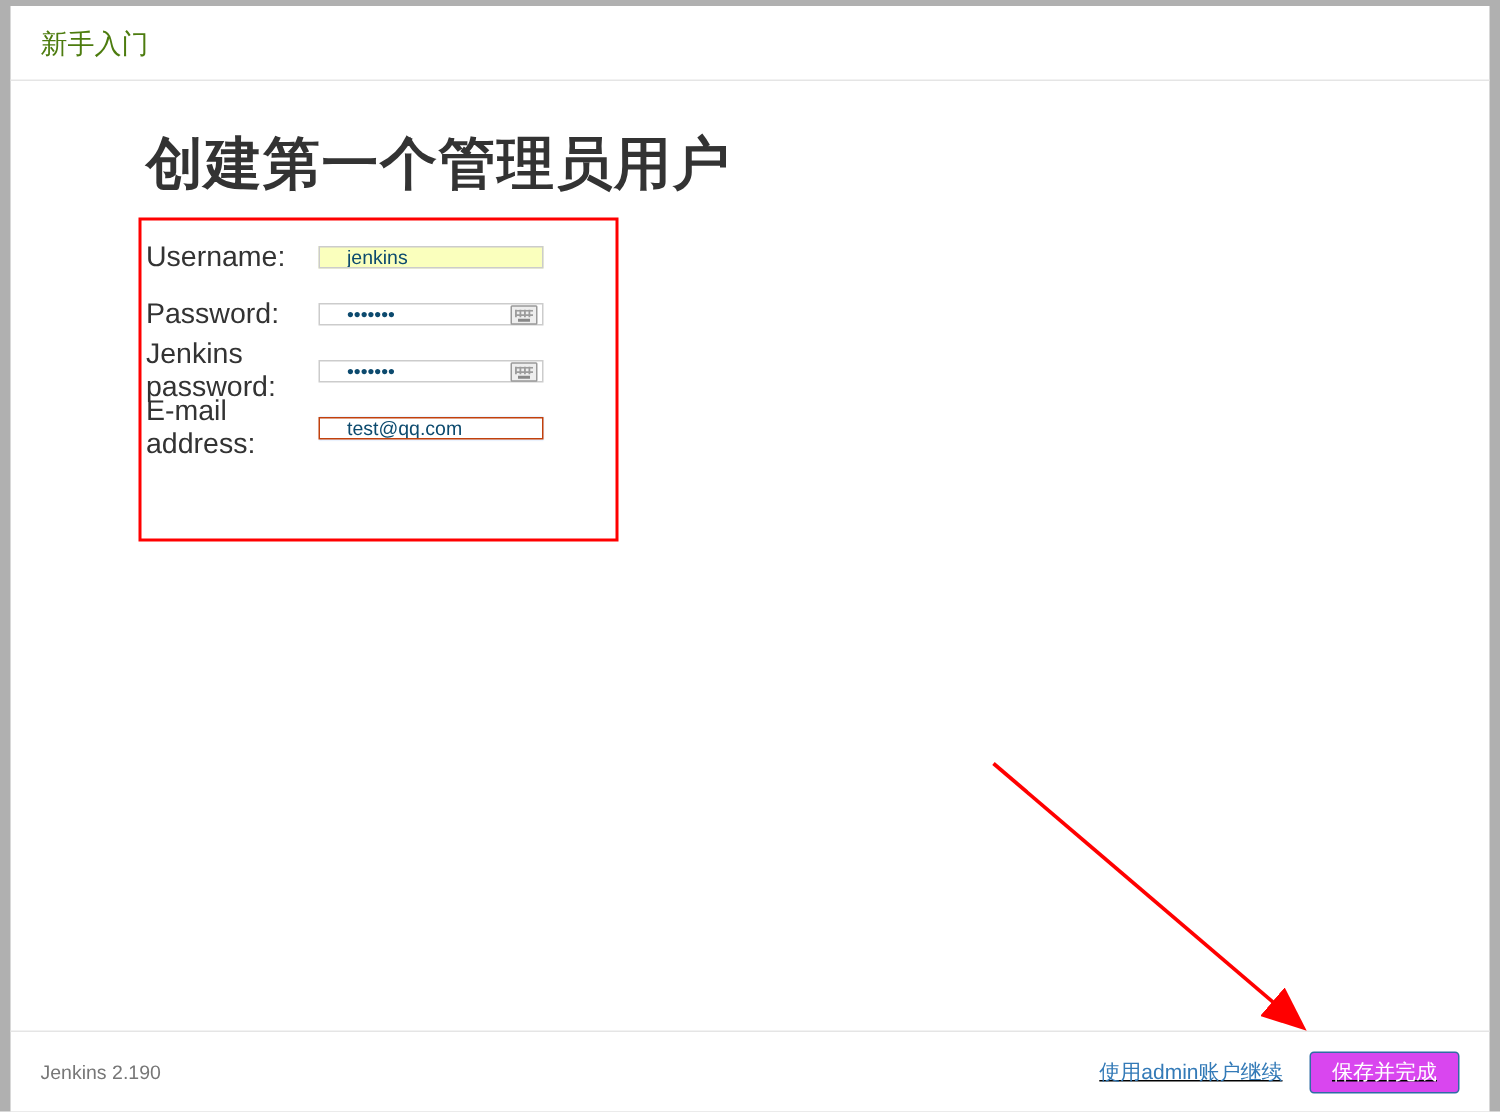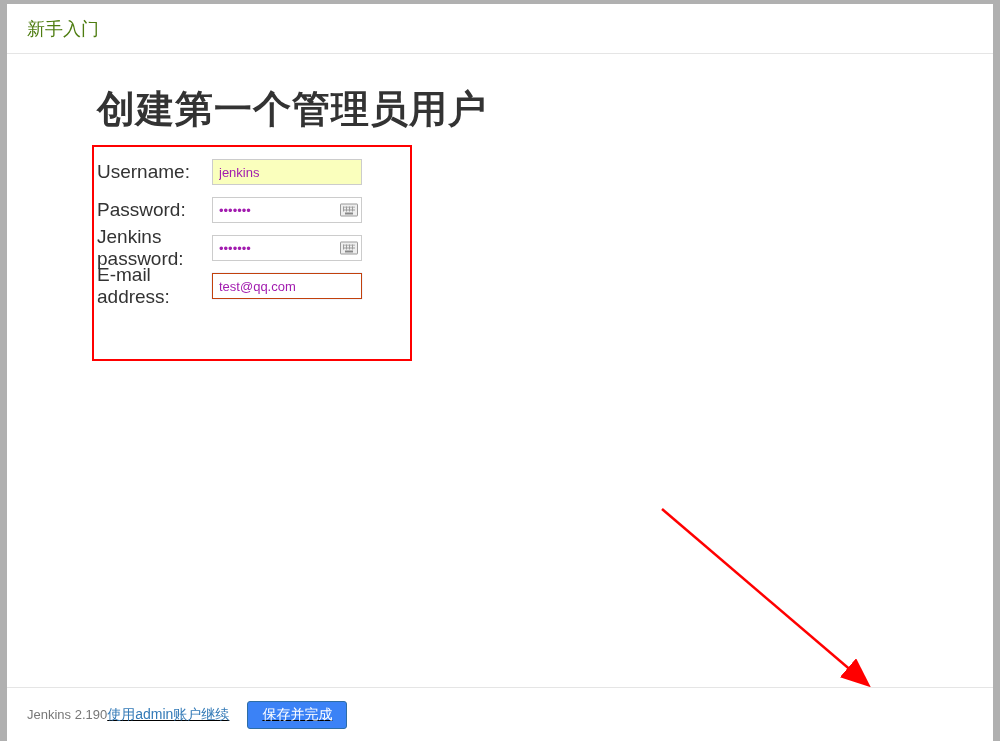--- a/index.html
+++ b/index.html
@@ -72,25 +72,25 @@
       width: 115px;
       font-size: 19px;
       color: #333;
       padding-right: 6px;
     }
     .form-input-wrap {
       position: relative;
     }
     .form-input {
       width: 150px;
-      height: 26px;
+      height: 15px;
       border: 1px solid #ccc;
-      padding: 2px 6px;
+      padding: 2px 18px;
       font-size: 13px;
-      color: #a21caf;
+      color: #0c4a6e;
       background: #fff;
       outline: none;
     }
     .form-input.highlighted {
       background: #faffbd;
     }
     .form-input.focused {
       border: 1px solid #c2410c;
       box-shadow: 0 0 1px rgba(77,144,254,0.5);
     }
@@ -130,42 +130,42 @@
       right: 4px;
       height: 2px;
       background: #888;
     }
     .wizard-footer {
       height: 54px;
       border-top: 1px solid #e5e5e5;
       display: flex;
       align-items: center;
       padding: 0 20px;
-      justify-content: flex-start;
+      justify-content: space-between;
     }
     .footer-version {
       font-size: 13px;
       color: #777;
     }
     .footer-actions {
       display: flex;
       align-items: center;
       gap: 18px;
       text-decoration: underline;
     }
     .link-button {
       color: #337ab7;
       font-size: 14px;
       background: none;
       border: none;
       cursor: pointer;
       text-decoration: none;
     }
     .primary-button {
-      background: #3b82f6;
+      background: #d946ef;
       color: #fff;
       border: 1px solid #2e6da4;
       border-radius: 3px;
       padding: 4px 14px;
       font-size: 14px;
       cursor: pointer;
     }
     .annotation-arrow {
       position: absolute;
       pointer-events: none;

